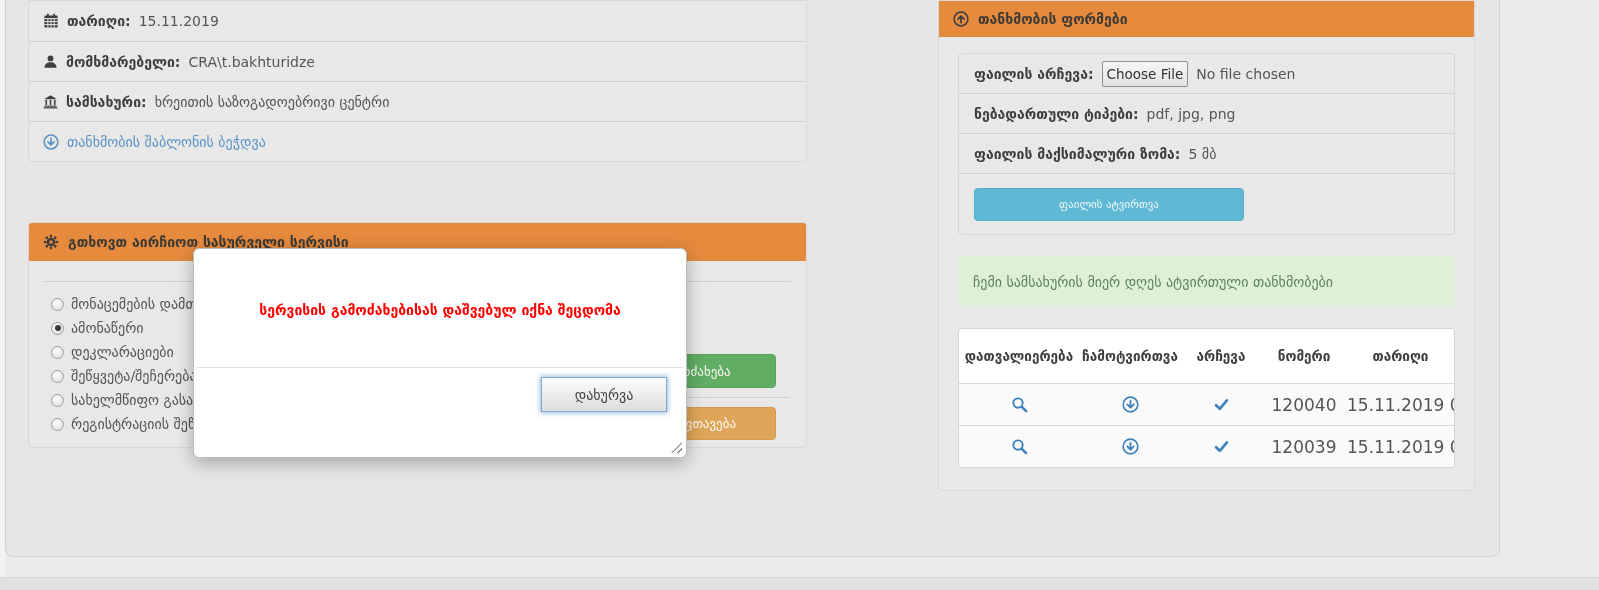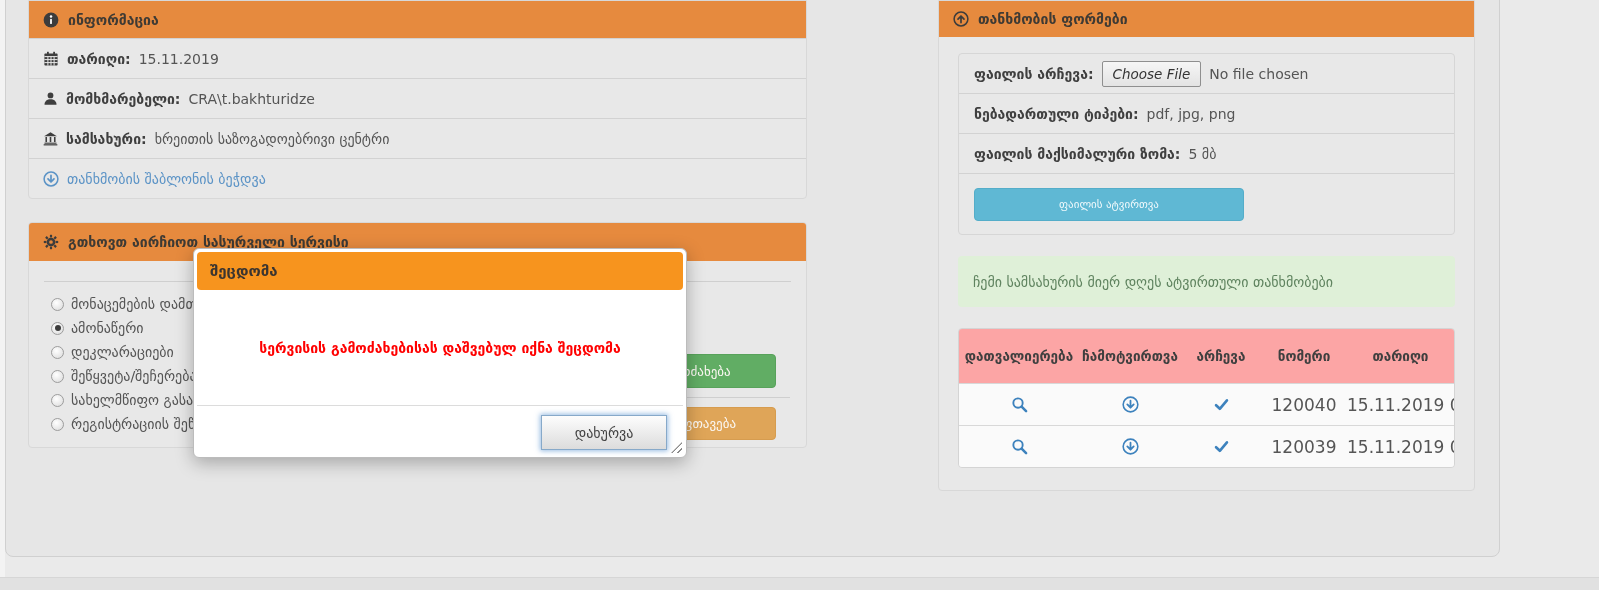--- a/index.html
+++ b/index.html
@@ -68,28 +68,28 @@
 
   
   #forms-panel .panel-header{height:36px;}
   .forms-body{padding:0 19px;}
   .form-box{margin-top:16px;border:1px solid #d6d6d6;border-radius:4px;}
   .form-row{display:flex;align-items:center;gap:8px;height:40px;padding:0 15px;
     border-bottom:1px solid #d2d2d2;font-size:14px;box-sizing:border-box;}
   .form-row:last-child{border-bottom:none;}
   .form-row.btn-row{height:60px;}
   .file-btn{border:1px solid #8f8f8f;background:linear-gradient(#f6f6f6,#e3e3e3);
-    padding:4px 10px;font-size:13.5px;color:#333;border-radius:2px;cursor:pointer;white-space:nowrap;font-style:italic;}
+    padding:4px 4px;font-size:13.5px;color:#333;border-radius:2px;cursor:pointer;white-space:nowrap;}
   .file-status{color:#555;font-size:14px;}
   .btn-upload{width:270px;height:33px;background:#5fb8d4;border:1px solid #54adc9;color:#eef8fb;font-size:11px;}
   .alert-success{margin-top:21px;height:51px;border-radius:4px;background:#dff0d8;
     display:flex;align-items:center;padding:0 15px;color:#5f835f;font-size:14px;}
   .table-box{margin-top:21px;border:1px solid #d4d4d4;border-radius:4px;overflow:hidden;}
   .t-head,.t-row{display:grid;grid-template-columns:120px 102px 80px 86px 1fr;align-items:center;}
-  .t-head{background:#fca5a5;height:54px;}
+  .t-head{background:#ffffff;height:54px;}
   .t-head > div{text-align:center;font-size:13.5px;font-weight:bold;color:#3f3f3f;}
   .t-row{background:#fafafa;height:41px;border-top:1px solid #d8d8d8;}
   .t-cell{text-align:center;font-size:17px;color:#555;display:flex;align-items:center;justify-content:center;white-space:nowrap;}
   .t-cell .ico{color:#3d82bd;cursor:pointer;}
   .hidden-defs{position:absolute;width:0;height:0;overflow:hidden;}
 </style>
 </head>
 <body>
 
 <svg class="hidden-defs" xmlns="http://www.w3.org/2000/svg">
@@ -153,28 +153,20 @@
       <path d="M2.2 8.8 L6.2 12.6 L13.8 3.6" fill="none" stroke="currentColor" stroke-width="2.8" stroke-linecap="round" stroke-linejoin="round"></path>
     </symbol>
   </defs>
 </svg>
 
 <div class="edge-strip"></div>
 <div class="page-wrap"></div>
 <div class="footer-strip"></div>
 
 <div class="panel" id="info-panel" style="left:28px;top:0;width:779px;border-radius:0 0 4px 4px;">
-  <div class="panel-header" style="border-radius:0;">
-    <span class="ico">
-        <svg width="16" height="16">
-          <use href="#i-info" xlink:href="#i-info"></use>
-        </svg>
-      </span>
-    <span>ინფორმაცია</span>
-  </div>
   <div class="info-row">
     <span class="ico">
         <svg width="16" height="16">
           <use href="#i-calendar" xlink:href="#i-calendar"></use>
         </svg>
       </span>
     <span class="lbl">თარიღი:</span>
     <span class="val">15.11.2019</span>
   </div>
   <div class="info-row">
@@ -337,23 +329,20 @@
             </span>
           </div>
         <div class="t-cell">120039</div>
         <div class="t-cell">15.11.2019 01:16</div>
       </div>
     </div>
   </div>
 </div>
 
 <div class="modal">
-  <div class="modal-header">
-    <span>შეცდომა</span>
-  </div>
   <div class="modal-body">
     <div class="modal-msg">სერვისის გამოძახებისას დაშვებულ იქნა შეცდომა</div>
   </div>
   <div class="modal-footer">
     <div class="btn-close">დახურვა</div>
   </div>
   <div class="resize-handle"></div>
 </div>
 
 </body></html>

